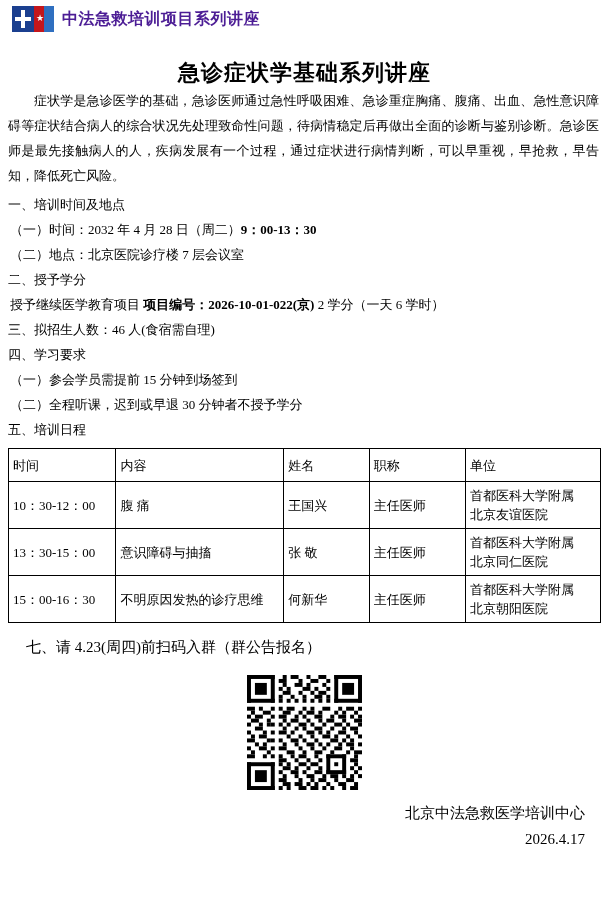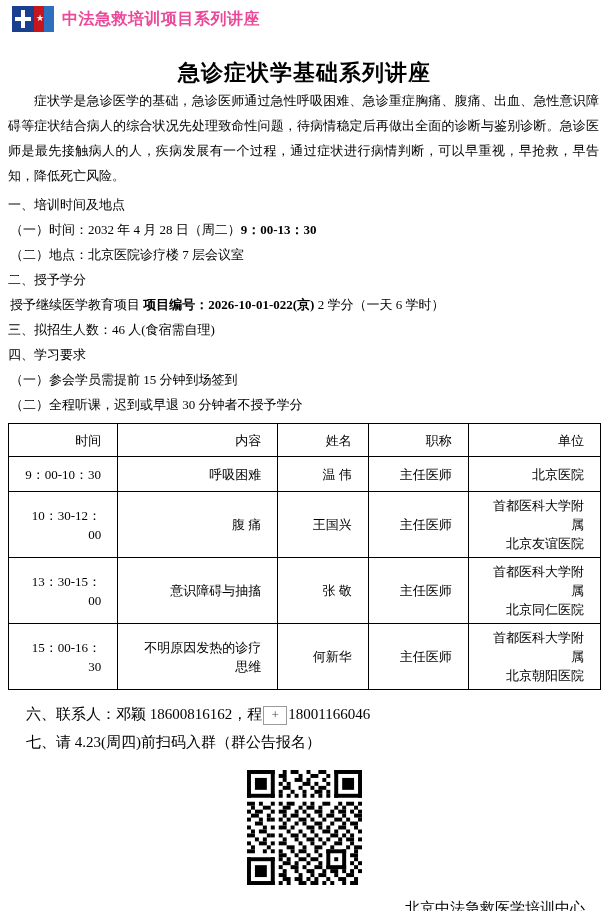--- a/index.html
+++ b/index.html
@@ -69,21 +69,21 @@
     position: absolute;
     left: 24px; top: 8px;
     color: #ffffff;
     font-size: 9px;
     line-height: 9px;
   }
   .header-title {
     font-family: "Liberation Sans", "DejaVu Sans", sans-serif;
     font-size: 16px;
     font-weight: bold;
-    color: #ec4899;
+    color: #4c1d95;
     letter-spacing: 0.5px;
   }
 
   
   .doc-title {
     text-align: center;
     font-size: 22px;
     font-weight: bold;
     font-family: "Liberation Sans", "DejaVu Sans", sans-serif;
     margin: 22px 0 0 0;
@@ -118,23 +118,23 @@
   }
   table.schedule {
     width: 100%;
     border-collapse: collapse;
     font-size: 13px;
     table-layout: fixed;
   }
   table.schedule th,
   table.schedule td {
     border: 1px solid #000000;
-    text-align: right;
+    text-align: left;
     vertical-align: middle;
-    padding: 4px 16px;
+    padding: 4px 4px;
     line-height: 19px;
   }
   table.schedule th {
     font-weight: normal;
     height: 24px;
   }
   table.schedule td {
     height: 26px;
   }
   .col-time { width: 18%; }
@@ -226,43 +226,35 @@
     </p>
 
     <p class="line">三、拟招生人数：46 人(食宿需自理)</p>
 
     <p class="line">四、学习要求</p>
 
     <p class="line sub">（一）参会学员需提前 15 分钟到场签到</p>
 
     <p class="line sub">（二）全程听课，迟到或早退 30 分钟者不授予学分</p>
 
+    <p class="line">五、培训日程</p>
   </div>
 
   <div class="schedule-wrap">
     <table class="schedule">
       <thead>
         <tr>
           <th class="col-time">时间</th>
           <th class="col-topic">内容</th>
           <th class="col-name">姓名</th>
           <th class="col-title">职称</th>
           <th class="col-org">单位</th>
         </tr>
       </thead>
       <tbody>
-        <tr>
-          <td>9：00-10：30</td>
-          <td>呼吸困难</td>
-          <td>温 伟</td>
-          <td>主任医师</td>
-          <td>
-            <div>北京医院</div>
-          </td>
-        </tr>
         <tr>
           <td>10：30-12：00</td>
           <td>腹 痛</td>
           <td>王国兴</td>
           <td>主任医师</td>
           <td class="two-line">
             <div>首都医科大学附属</div>
             <div>北京友谊医院</div>
           </td>
         </tr>
@@ -284,23 +276,20 @@
           <td class="two-line">
             <div>首都医科大学附属</div>
             <div>北京朝阳医院</div>
           </td>
         </tr>
       </tbody>
     </table>
   </div>
 
   <div class="post">
-    <p class="line">
-      <span>六、联系人：邓颖 18600816162，程</span><span class="plus-box">+</span><span>18001166046</span>
-    </p>
     <p class="line">七、请 4.23(周四)前扫码入群（群公告报名）</p>
   </div>
 
   <div class="qr-wrap">
     <svg class="qr" viewBox="0 0 29 29">
       <rect x="0" y="0" width="29" height="29" fill="#ffffff"></rect>
       <g fill="#000000">
 
         <rect x="0" y="0" width="7" height="1"></rect>
           <rect x="0" y="6" width="7" height="1"></rect>

